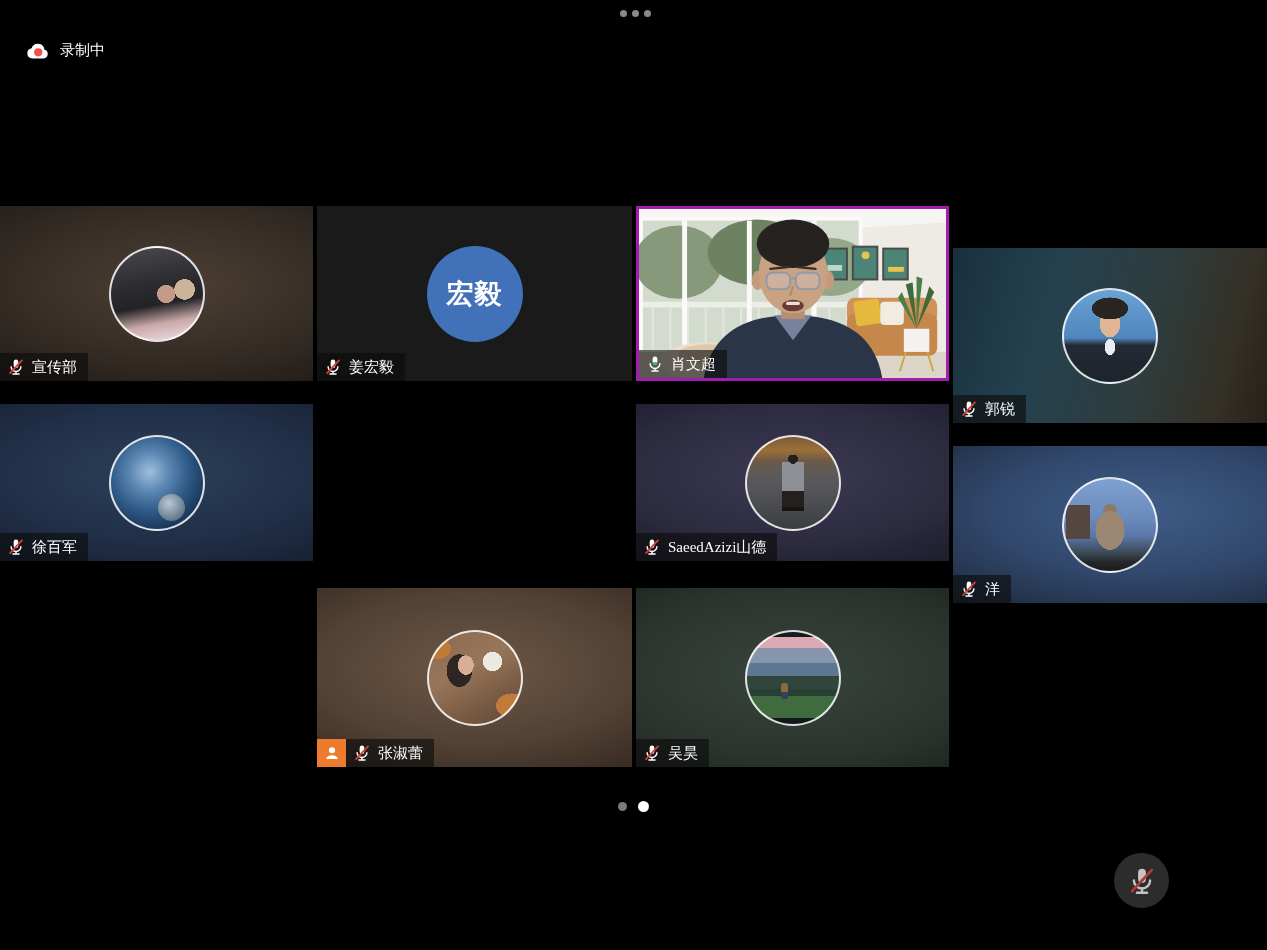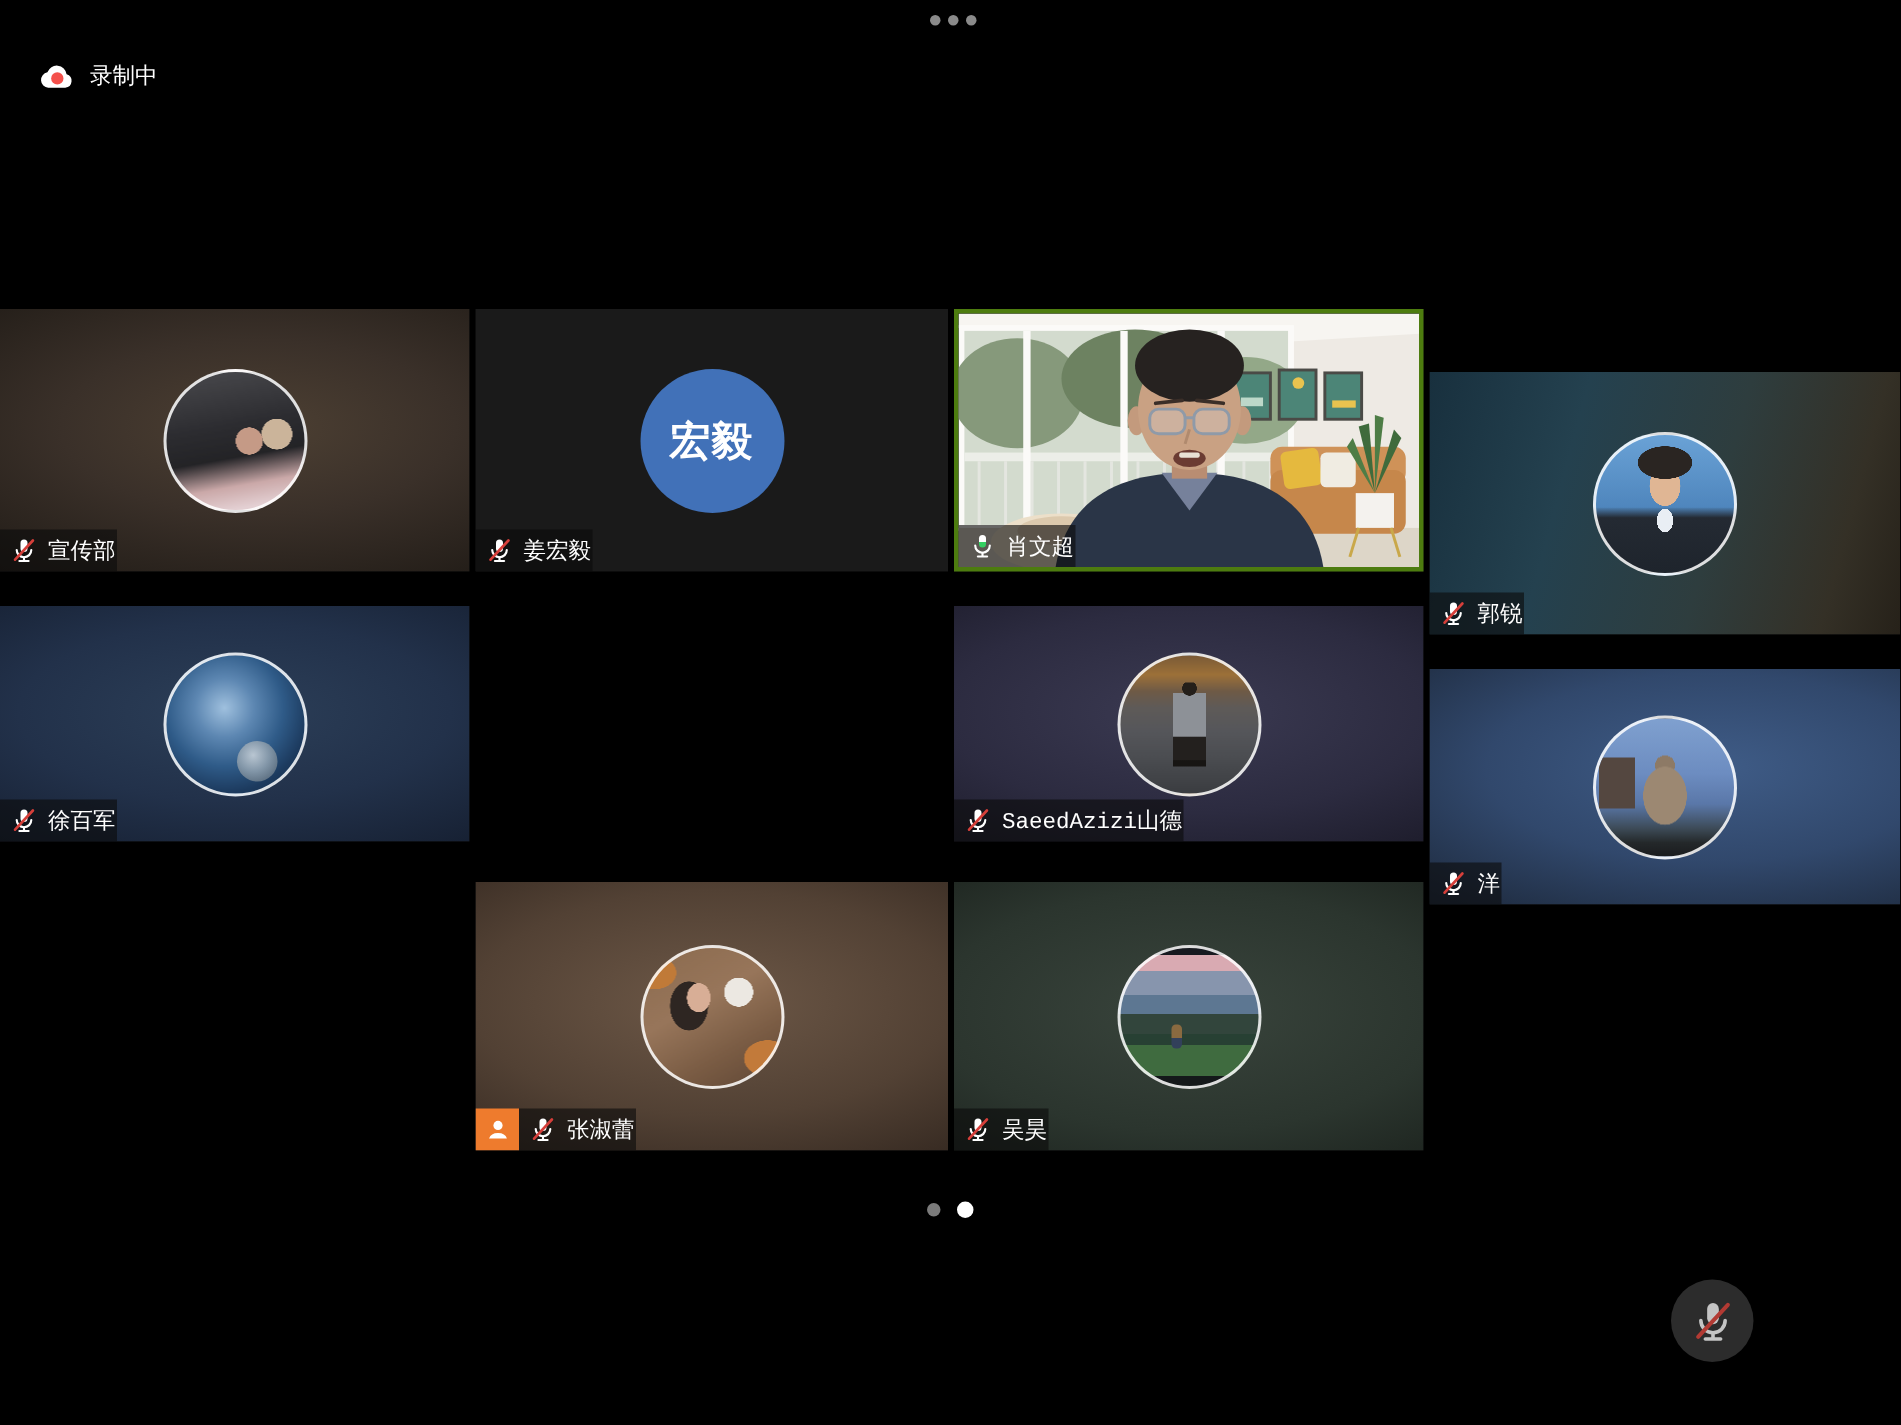--- a/index.html
+++ b/index.html
@@ -1,27 +1,27 @@
 <!DOCTYPE html>
 <html><head>
 <meta charset="utf-8">
 <style>
   html,body{margin:0;padding:0;background:#000;}
   #stage{position:relative;width:1267px;height:950px;background:#000;overflow:hidden;
-         font-family:Liberation Mono, monospace;color:#fff;}
+         font-family:Liberation Serif, serif;color:#fff;}
 
   
   .top-dots{position:absolute;left:620px;top:10px;display:flex;gap:5px;cursor:pointer;}
   .top-dots i{width:7px;height:7px;border-radius:50%;background:#8a8a8a;display:block;}
   .rec{position:absolute;left:26px;top:41px;display:flex;align-items:center;gap:9px;}
   .rec-label{font-size:15px;color:#fff;}
 
   
   .tile{position:absolute;overflow:hidden;box-sizing:border-box;background:#111;}
-  .tile.active{border:3px solid #4d7c0f;}
+  .tile.active{border:3px solid #a21caf;}
   .bg{position:absolute;inset:0;}
   .r1{top:206px;height:175px;} .r2{top:404px;height:157px;} .r3{top:564px;height:179px;margin-top:24px;}
   .c1{left:0;width:313px;} .c2{left:317px;width:315px;} .c3{left:636px;width:313px;} .c4{left:953px;width:314px;margin-top:42px;}
 
   .t1-bg{background:radial-gradient(ellipse 120% 95% at 55% 45%,#4d4033 0%,#3a3029 35%,#201b16 75%,#140f0c 100%);}
   .t2-bg{background:#1a1a1a;}
   .t4-bg{background:linear-gradient(105deg,#18303e 0%,#24414f 30%,#2e3d3e 60%,#343026 85%,#262119 100%);}
   .t5-bg{background:radial-gradient(ellipse 115% 95% at 50% 45%,#2c3f58 0%,#22314a 40%,#141d2e 80%,#0d1420 100%);}
   .t6-bg{background:radial-gradient(ellipse 115% 95% at 50% 45%,#4e463e 0%,#39332d 42%,#1e1a16 82%);}
   .t7-bg{background:radial-gradient(ellipse 115% 95% at 50% 45%,#3b3a52 0%,#2c2b40 45%,#181724 85%);}
@@ -72,21 +72,21 @@
       radial-gradient(ellipse 24px 18px at 8% 18%,#c07a38 60%,transparent 61%),
       linear-gradient(150deg,#8a6a4e 0%,#97755a 40%,#7a5c44 70%,#5e4634 100%);}
   .av10{background:linear-gradient(180deg,#171a20 0 5%,#d9aab2 5% 17%,#8795ad 17% 34%,#5d7792 34% 48%,
       #32453c 48% 62%,#274033 62% 70%,#3f6b3f 70% 93%,#14181a 93% 100%);}
   .av10 .walker{position:absolute;left:37%;top:56%;width:7px;height:16px;border-radius:3px;
       background:linear-gradient(180deg,#8a6a40 0 55%,#32405a 55%);}
 
   
   .label-row{position:absolute;left:0;bottom:0;display:flex;align-items:stretch;z-index:3;}
   .host-badge{width:29px;height:28px;background:#ee7b2d;display:flex;align-items:center;justify-content:center;}
-  .name-pill{display:flex;align-items:center;gap:7px;height:28px;padding:0 1px 0 7px;
+  .name-pill{display:flex;align-items:center;gap:7px;height:28px;padding:0 11px 0 7px;
       background:rgba(12,12,12,.62);font-size:15px;color:#fff;white-space:nowrap;}
 
   
   .pager{position:absolute;left:0;right:0;top:801px;display:flex;justify-content:center;align-items:center;gap:11px;}
   .pdot{width:9px;height:9px;border-radius:50%;background:#7b7b7b;cursor:pointer;}
   .pdot.on{width:11px;height:11px;background:#fff;}
   .mic-btn{position:absolute;left:1114px;top:853px;width:55px;height:55px;border-radius:50%;
       background:#2c2c2c;display:flex;align-items:center;justify-content:center;cursor:pointer;border:none;padding:0;}
 
   svg{display:block;}

